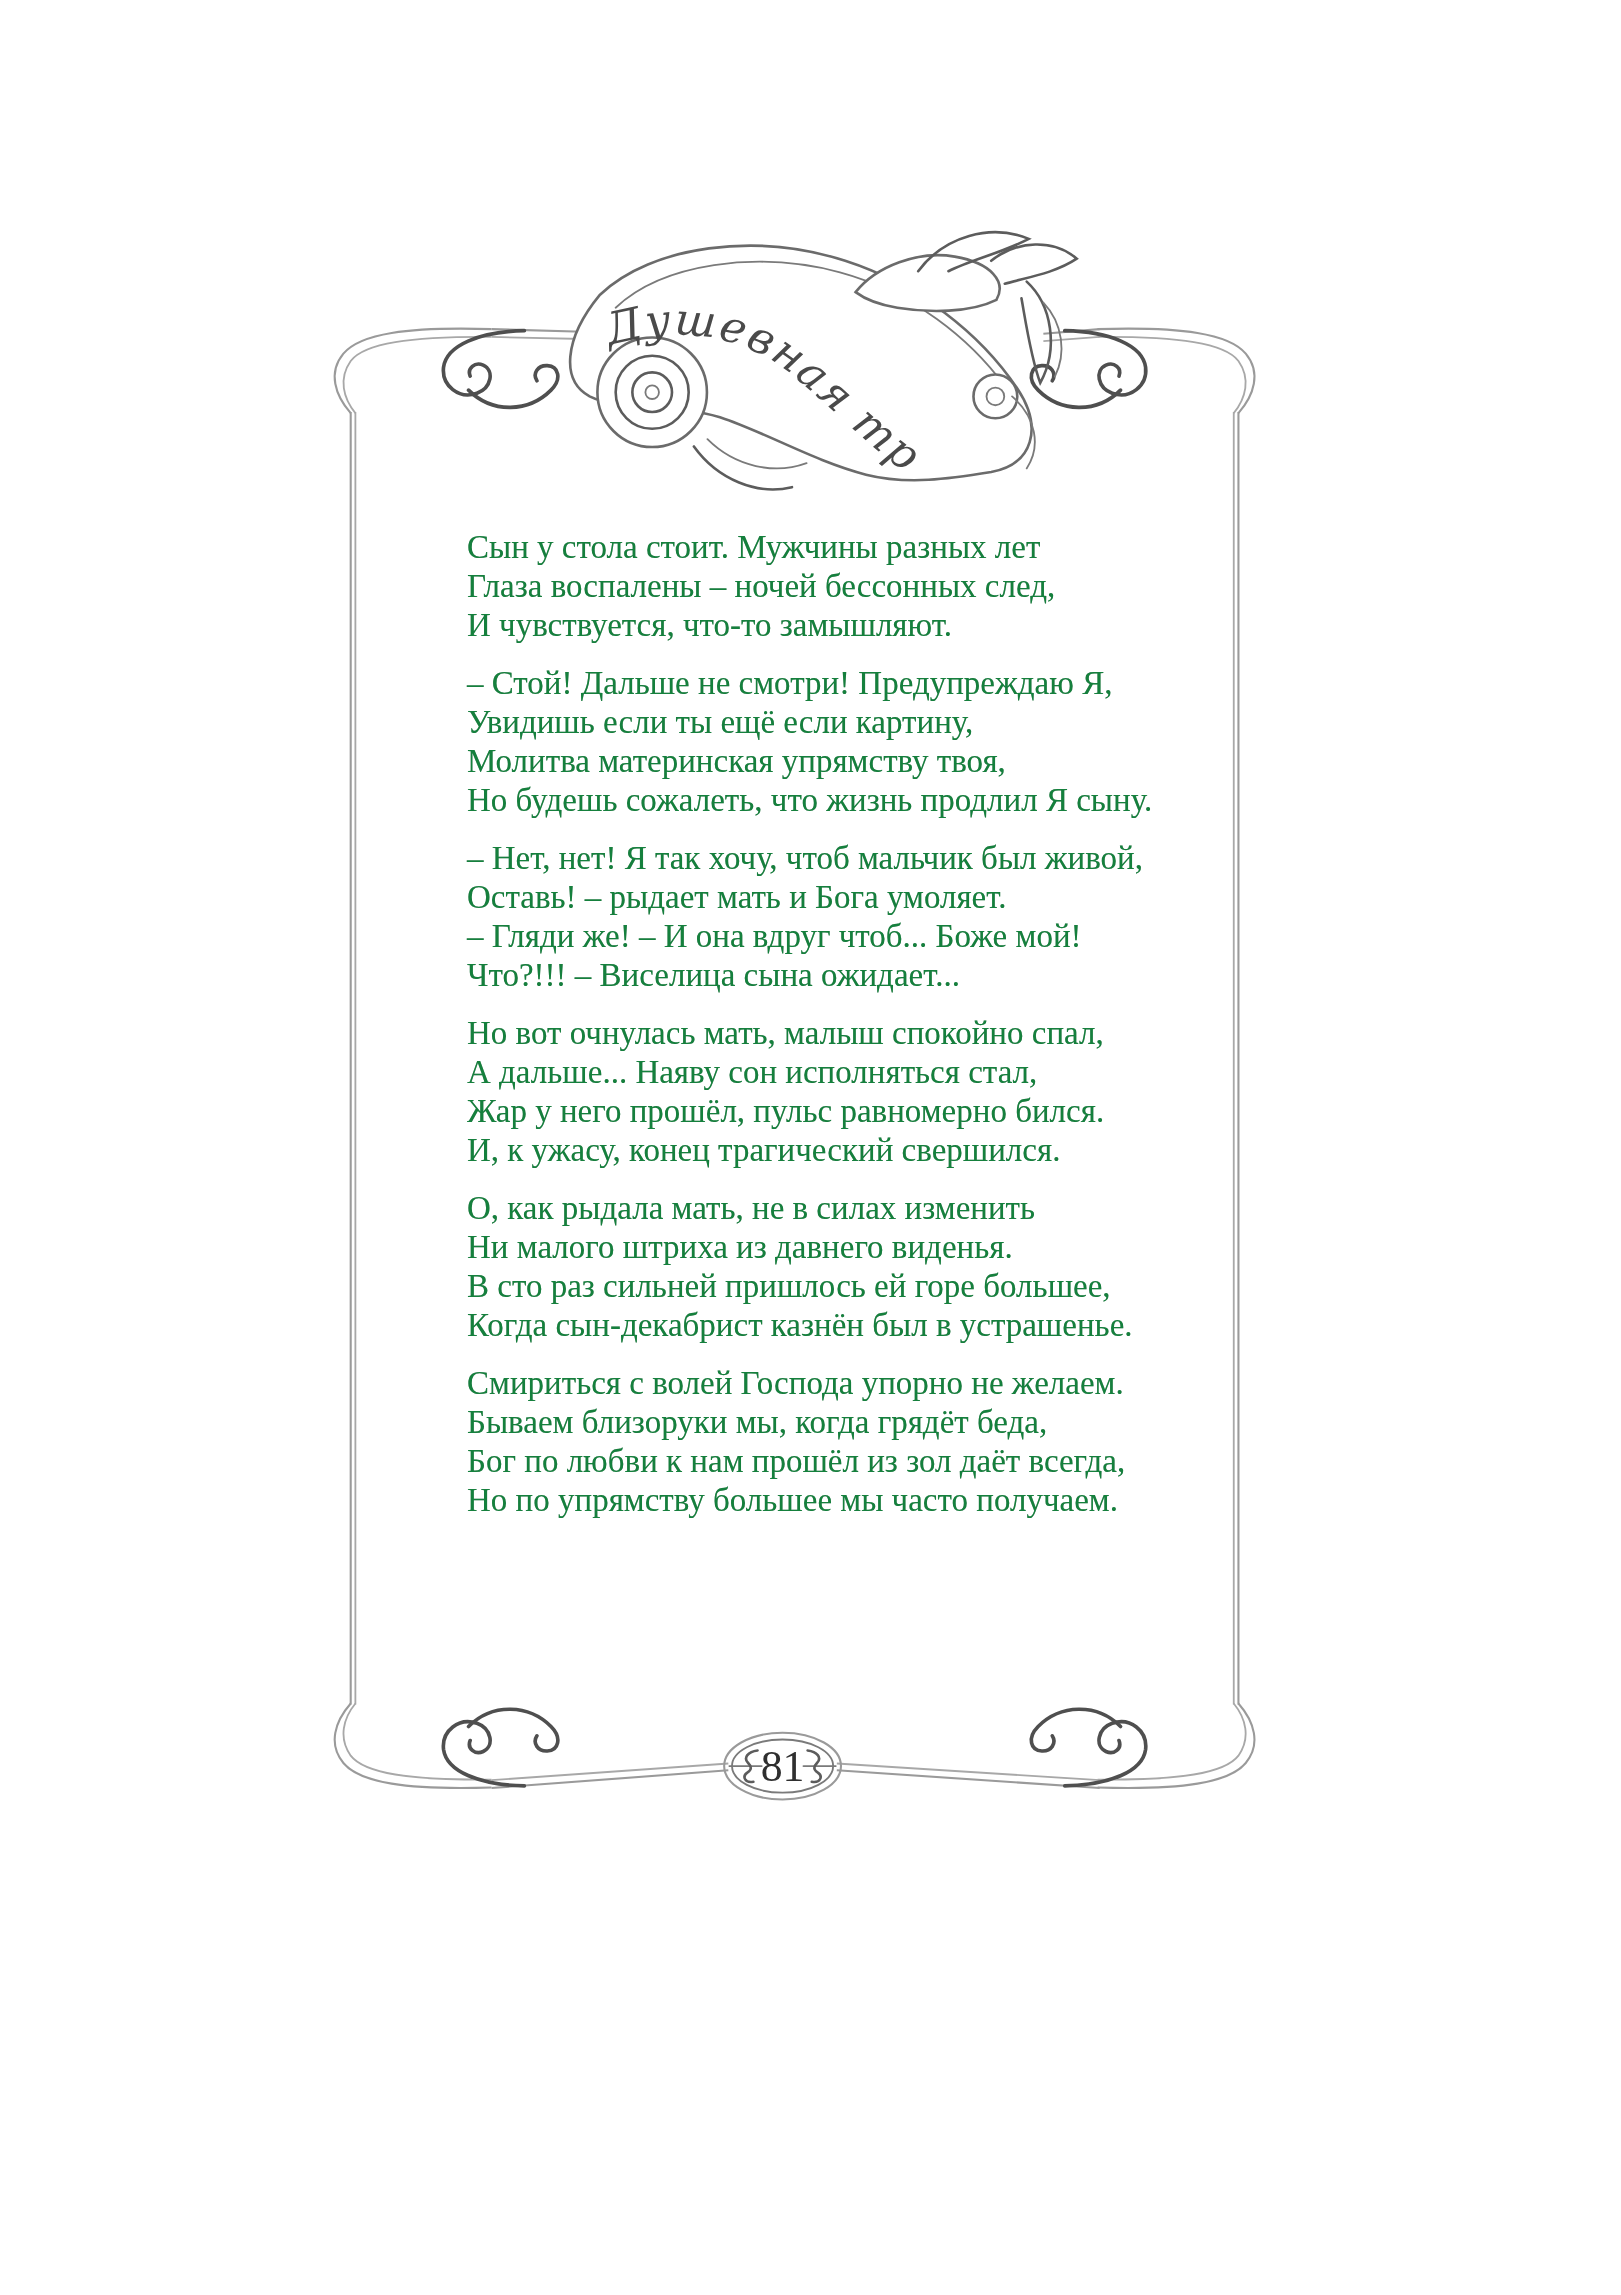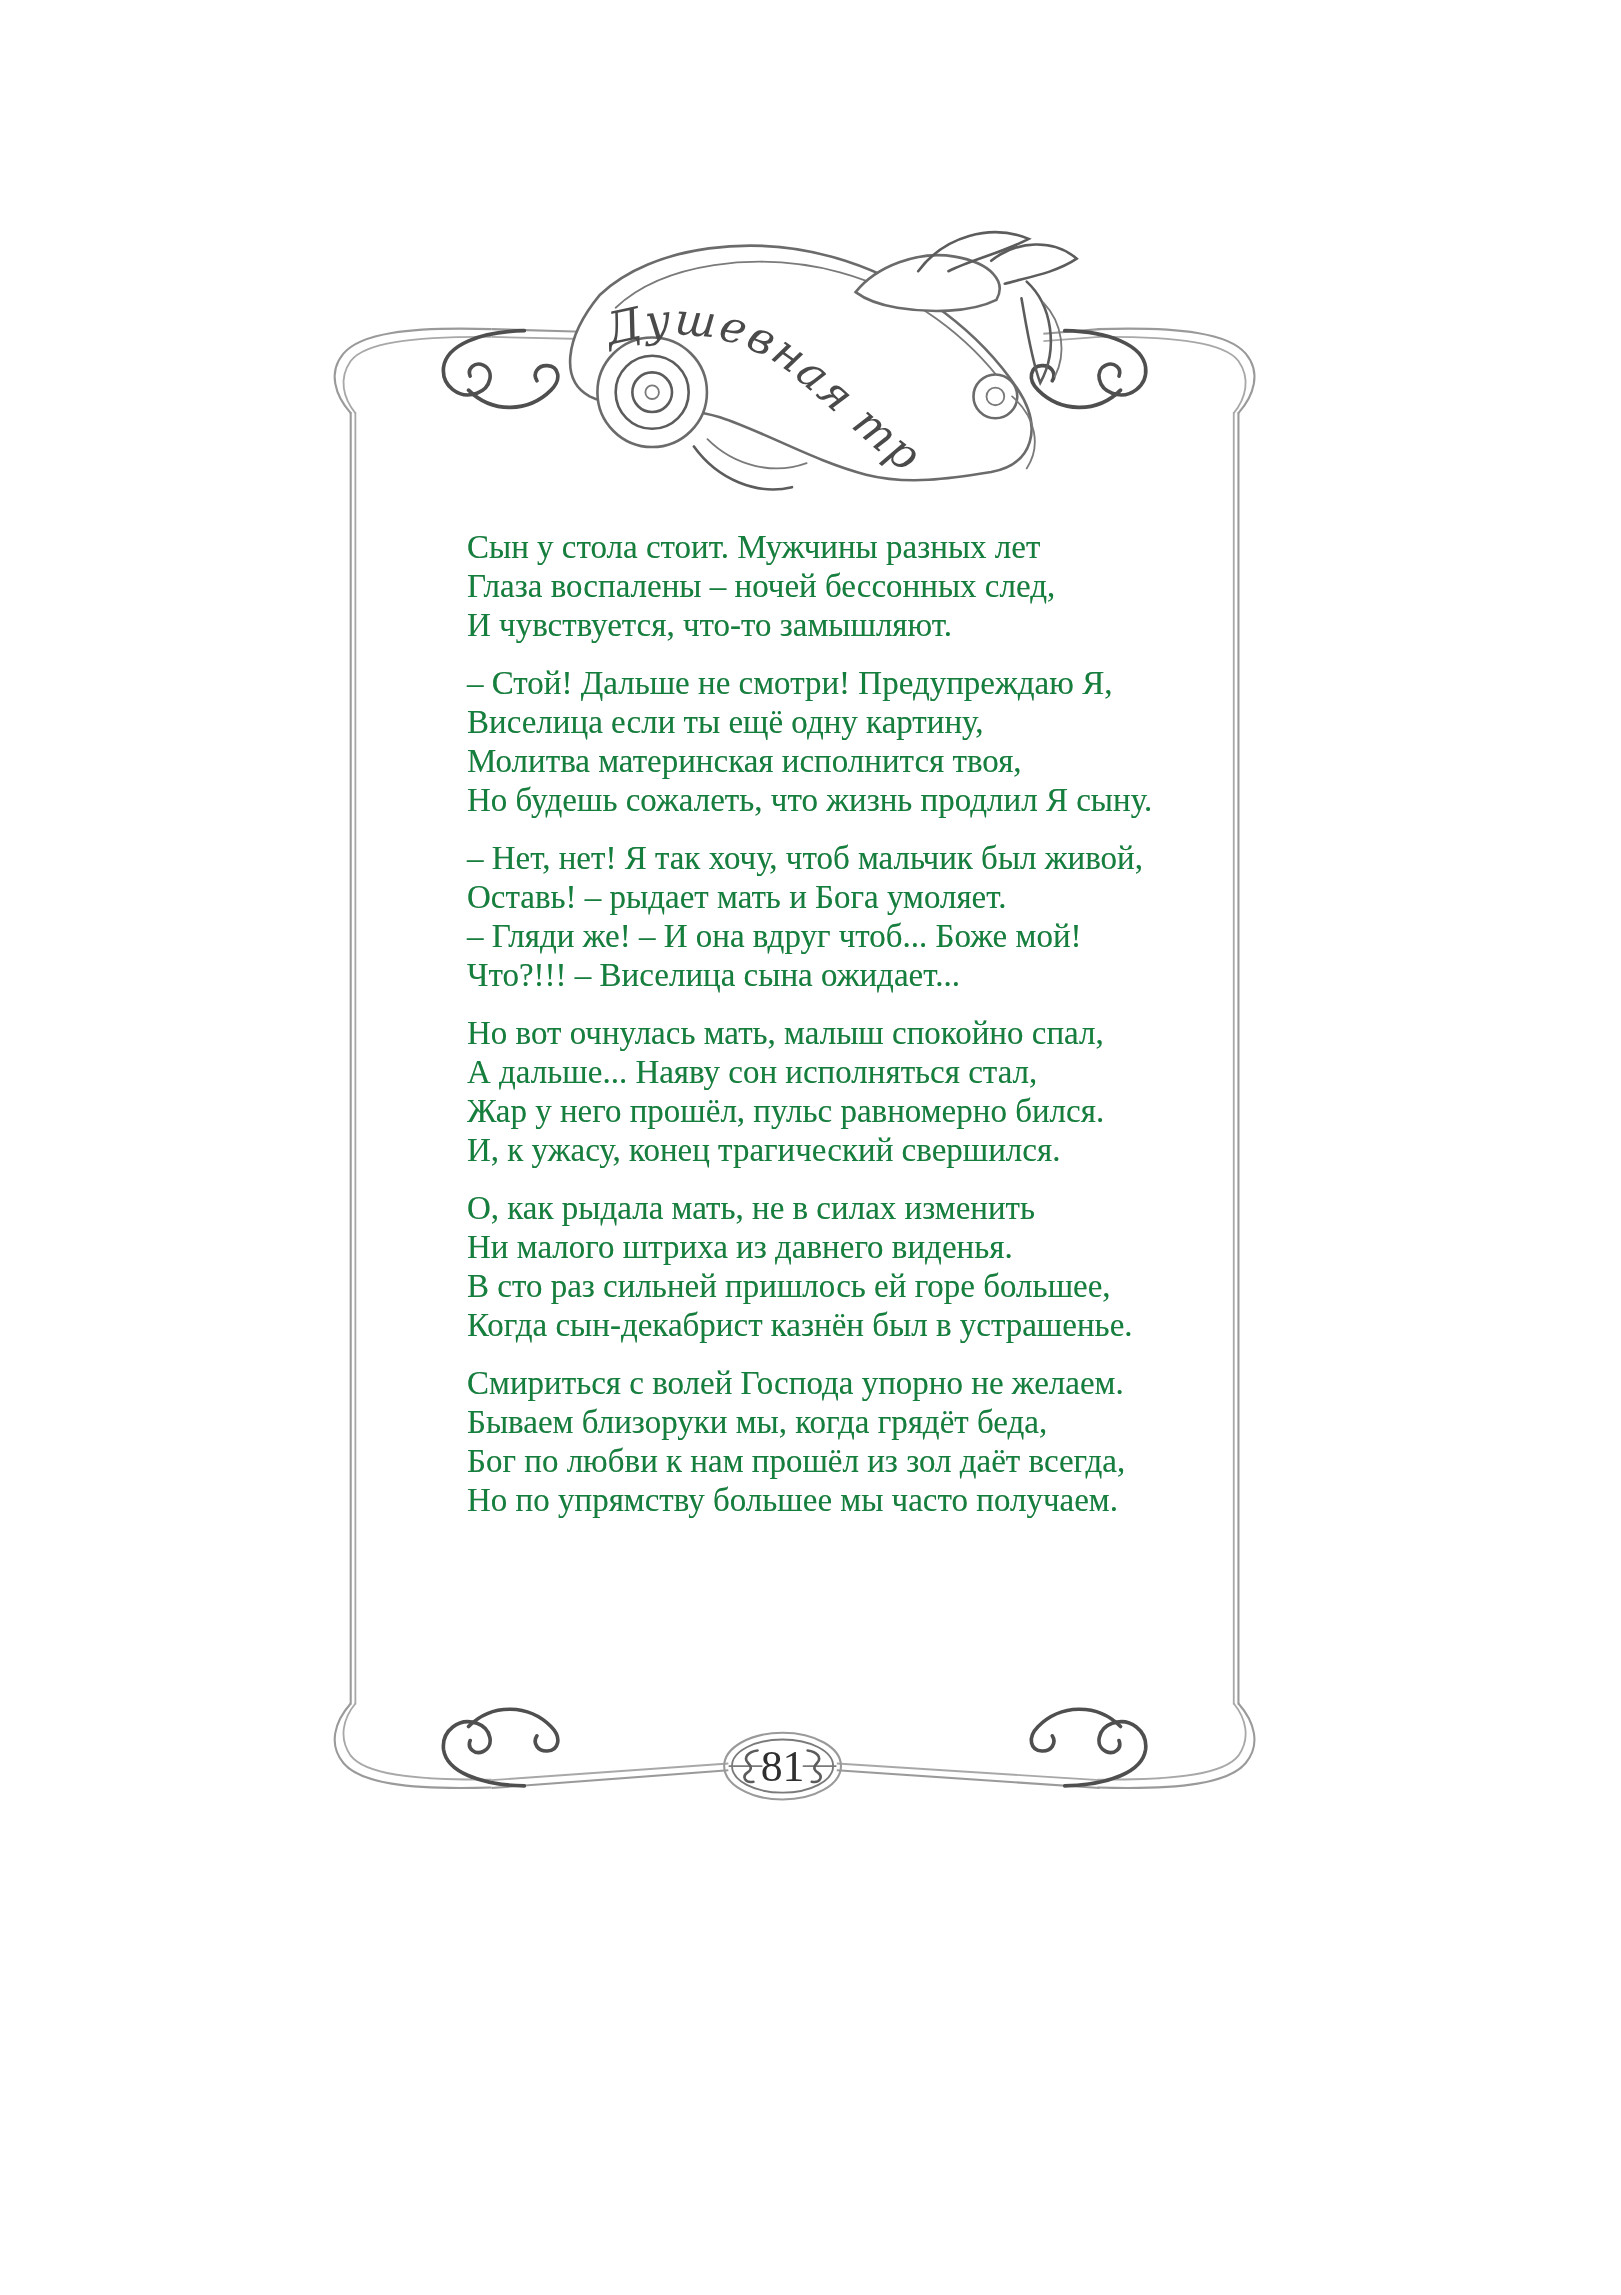--- a/index.html
+++ b/index.html
@@ -183,22 +183,22 @@
   </svg>
 
   <main class="poem">
     <div class="stanza">
       <p>Сын у стола стоит. Мужчины разных лет</p>
       <p>Глаза воспалены – ночей бессонных след,</p>
       <p>И чувствуется, что-то замышляют.</p>
     </div>
     <div class="stanza">
       <p>– Стой! Дальше не смотри! Предупреждаю Я,</p>
-      <p>Виселица если ты ещё одну картину,</p>
-      <p>Молитва материнская исполнится твоя,</p>
+      <p>Увидишь если ты ещё если картину,</p>
+      <p>Молитва материнская упрямству твоя,</p>
       <p>Но будешь сожалеть, что жизнь продлил Я сыну.</p>
     </div>
     <div class="stanza">
       <p>– Нет, нет! Я так хочу, чтоб мальчик был живой,</p>
       <p>Оставь! – рыдает мать и Бога умоляет.</p>
       <p>– Гляди же! – И она вдруг чтоб... Боже мой!</p>
       <p>Что?!!! – Виселица сына ожидает...</p>
     </div>
     <div class="stanza">
       <p>Но вот очнулась мать, малыш спокойно спал,</p>

